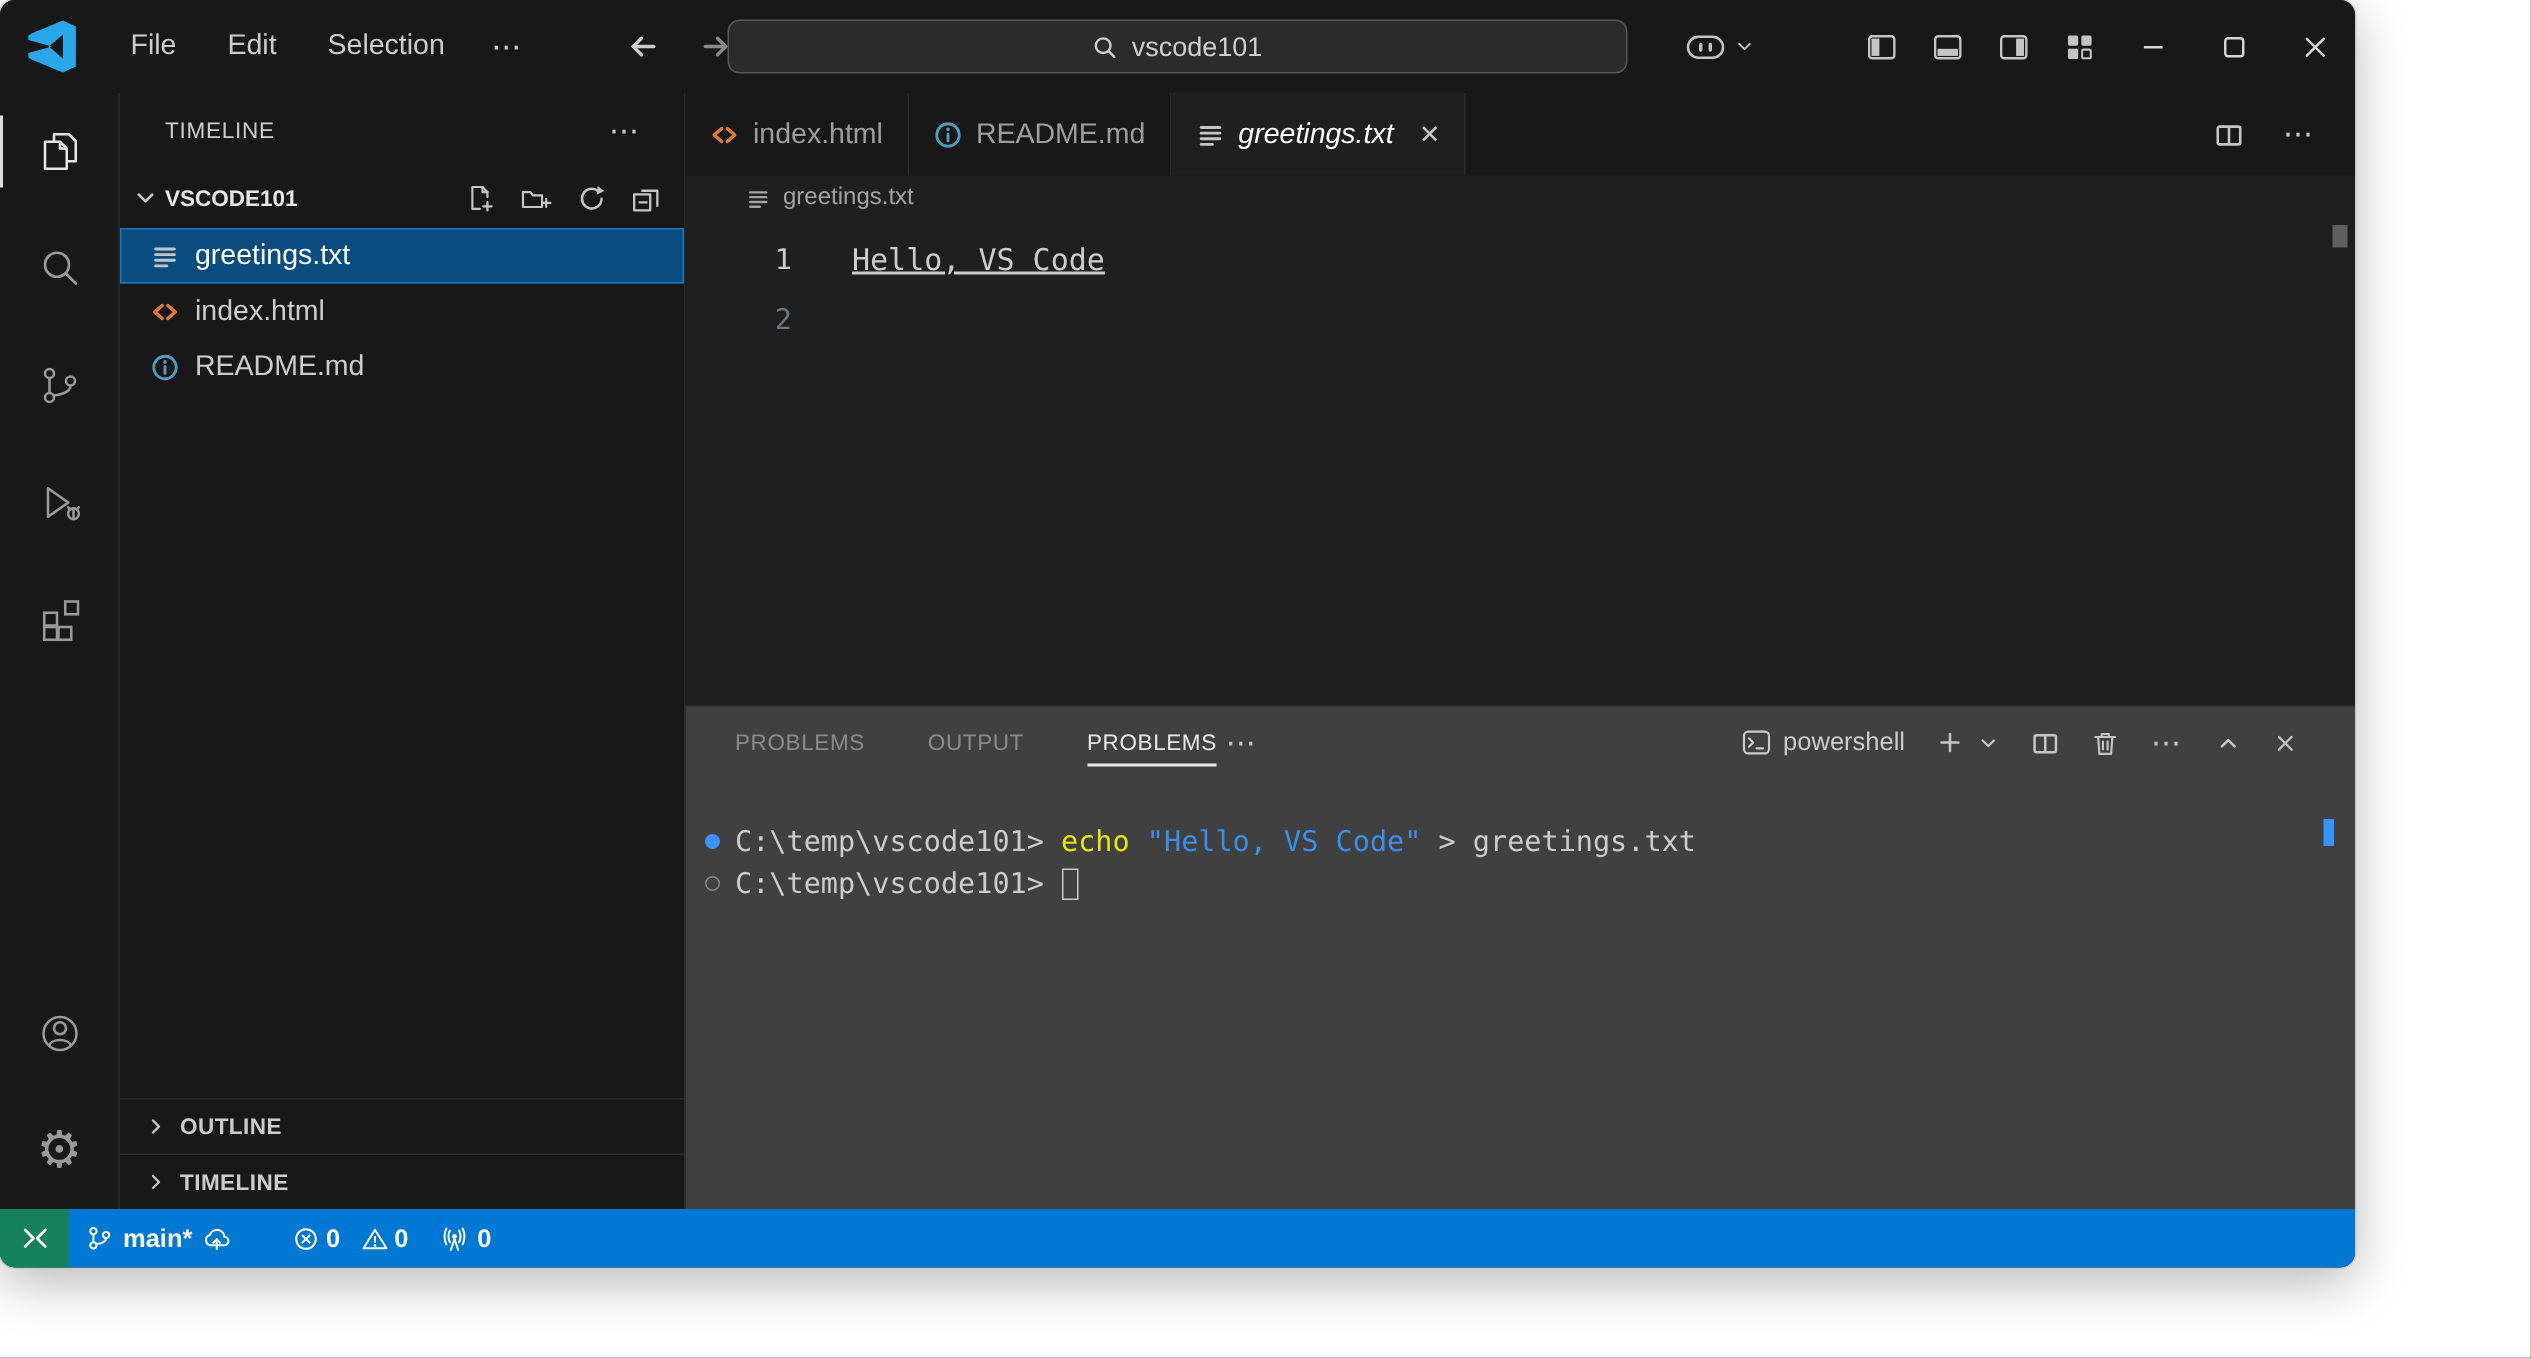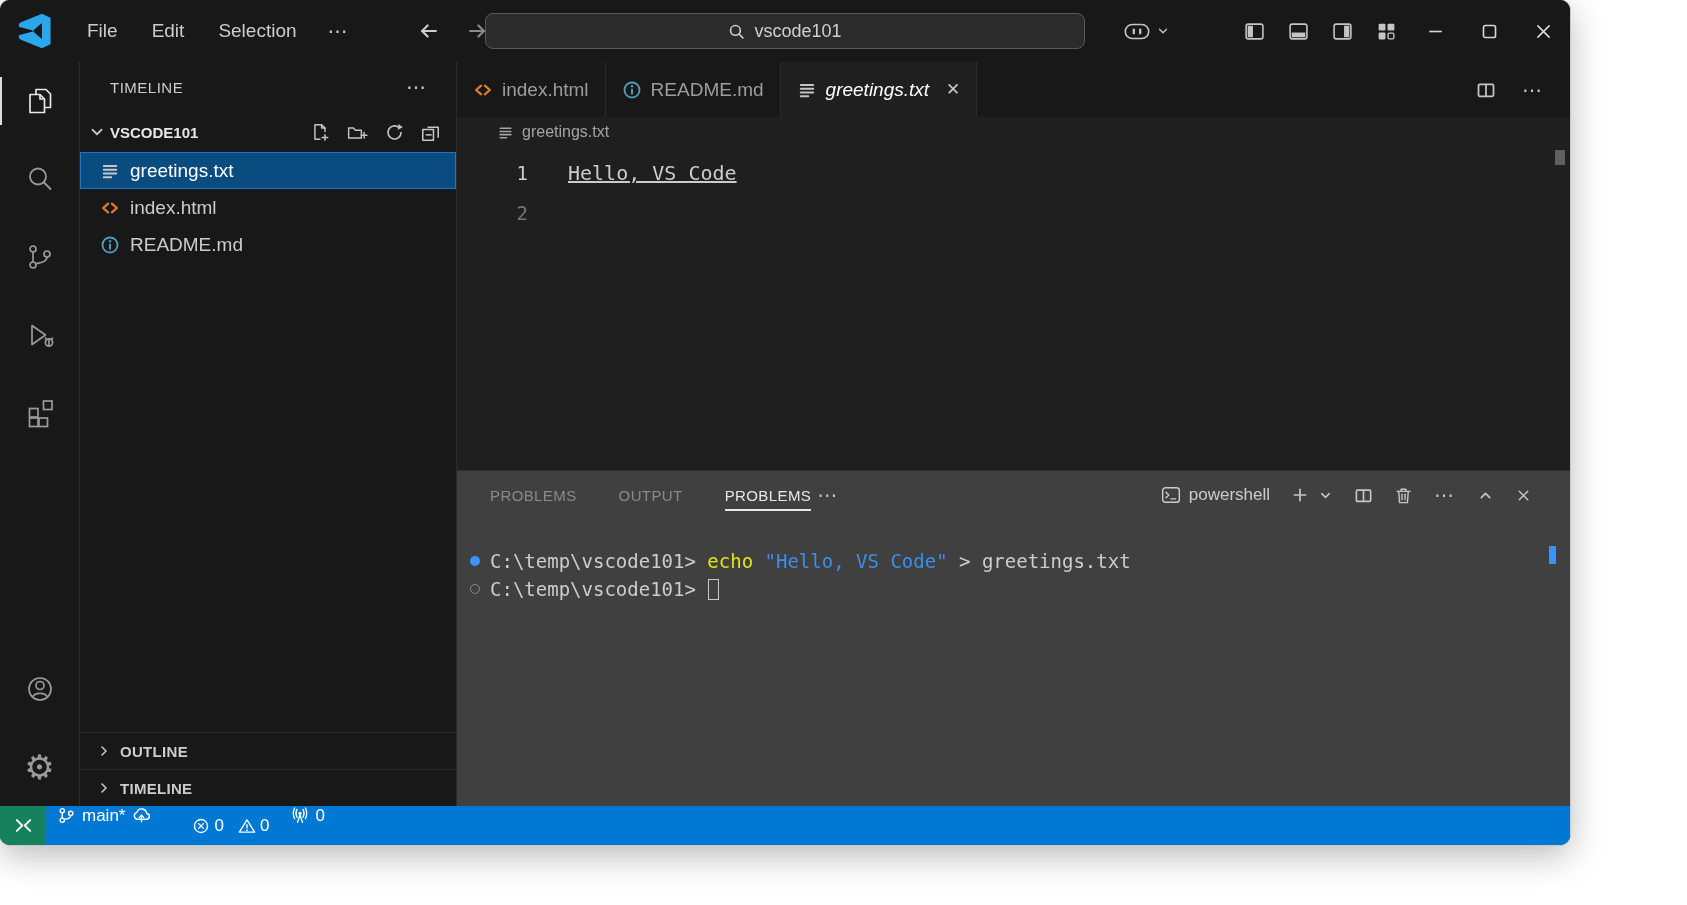--- a/index.html
+++ b/index.html
@@ -114,21 +114,21 @@
   .t-blue { color:#3b8eea !important; }
   .t-cursor { display:inline-block; width:11px; height:21px; border:1.5px solid #c8c8c8;
               margin-left:12px; }
   .t-overview { position:absolute; right:14px; top:75px; width:7px; height:18px; background:#3794ff; }
 
   
   .statusbar { flex:0 0 39px; background:#0078d4; color:#ffffff; display:flex;
                align-items:center; font-size:17px; }
   .remote { width:46px; height:100%; background:#16825d; display:flex; align-items:center;
             justify-content:center; }
-  .sb-item { display:flex; gap:6px; padding:0 11px; height:100%; }
+  .sb-item { display:flex; align-items:center; gap:6px; padding:0 11px; height:100%;font-weight:bold; }
   .sb-item .pair { display:flex; align-items:center; gap:4px; }
   .sb-item .pair + .pair { margin-left:8px; }
   .statusbar-right { margin-left:auto; display:flex; align-items:center; height:100%; }
   .statusbar-right .sb-item { padding:0 12px; }
   .bell-item { padding-right:18px; }
 </style>
 </head>
 <body>
 
 <svg width="0" height="0" style="position:absolute">

